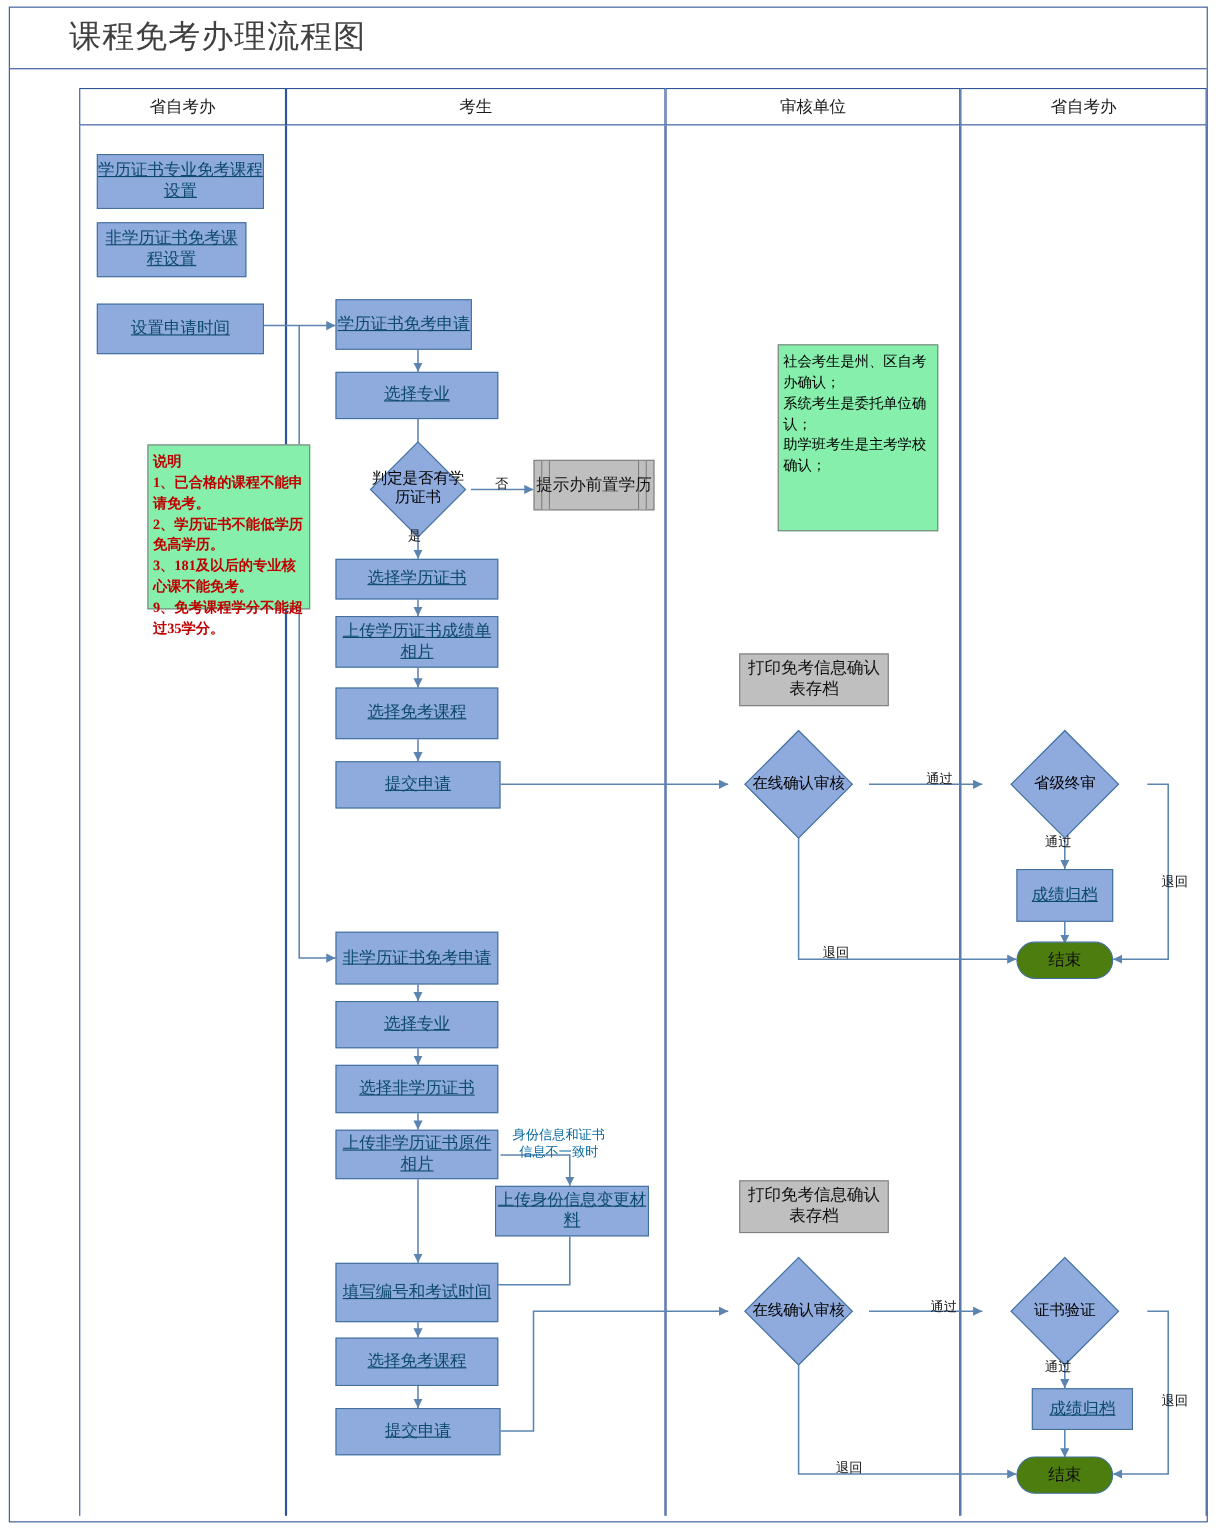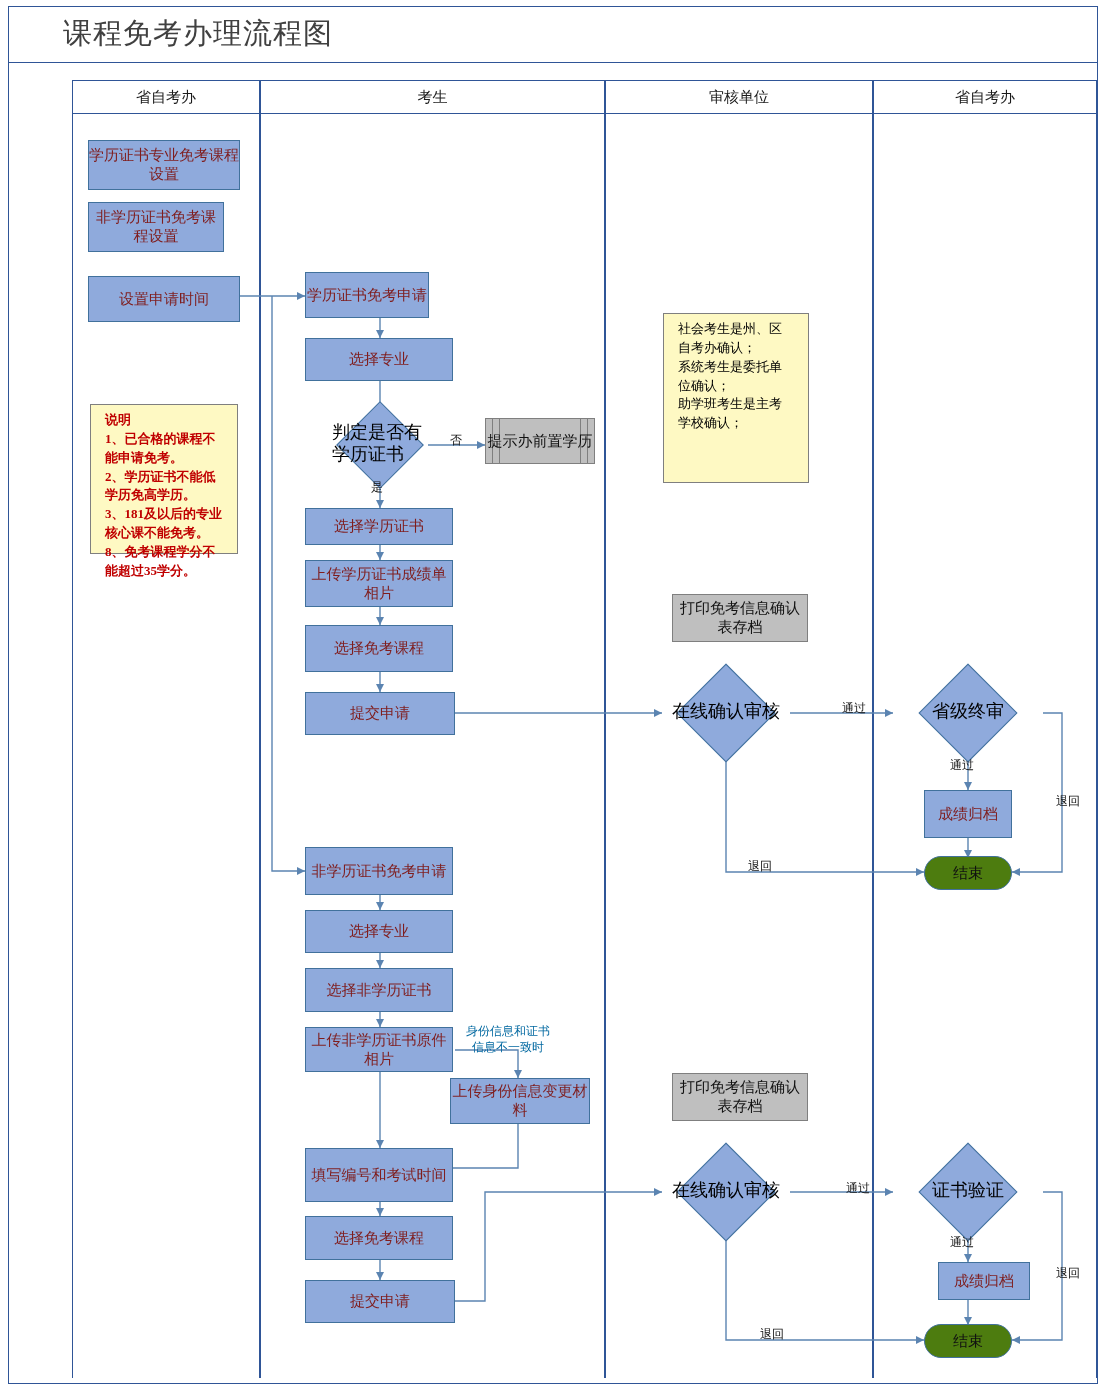--- a/index.html
+++ b/index.html
@@ -40,21 +40,21 @@
   }
   
   .node{
     position:absolute;box-sizing:border-box;
     display:flex;align-items:center;justify-content:center;
     text-align:center;line-height:1.25;
     font-size:15px;
     font-family:"Liberation Serif","DejaVu Serif",serif;
   }
   .proc{
-    background:#8faadc;border:1px solid #41719c;color:#7f1d1d;
+    background:#8faadc;border:1px solid #41719c;color:#0c4a6e;text-decoration:underline;
   }
   .proc-gray{
     background:#bfbfbf;border:1px solid #7f7f7f;color:#111;text-align:center;
   }
   .proc-gray-bar::before,.proc-gray-bar::after{
     content:"";position:absolute;top:0;bottom:0;width:6px;background:#bfbfbf;border-left:1px solid #7f7f7f;border-right:1px solid #7f7f7f;
   }
   .proc-gray-bar::before{left:6px;}
   .proc-gray-bar::after{right:6px;}
   .term{
@@ -64,29 +64,30 @@
     position:absolute;
   }
   .diamond .dshape{
     position:absolute;left:0;top:0;width:100%;height:100%;
     background:#8faadc;border:1px solid #41719c;
     transform:rotate(45deg);
     box-sizing:border-box;
   }
   .diamond .dlabel{
     position:absolute;left:0;top:0;width:100%;height:100%;
-    display:flex;align-items:center;justify-content:center;
-    font-size:18px;line-height:1.2;z-index:2;
-    font-family:Liberation Mono, monospace;
+    display:flex;align-items:center;justify-content:center;text-align:center;
+    font-size:14px;line-height:1.2;z-index:2;
+    font-family:Liberation Serif, serif;
   }
   .note{
     position:absolute;box-sizing:border-box;
-    border:1px solid #7f7f7f;background:#fef9c3;
-    font-size:13px;line-height:1.45;padding:6px 14px;
-    font-family:"Liberation Serif","DejaVu Serif",serif;
+    border:1px solid #7f7f7f;background:#86efac;
+    font-size:13px;line-height:1.45;padding:6px 4px;
+    font-family:"Liberation Serif","DejaVu Serif",serif;
+    margin-left:44px;
   }
   .note-red{
     color:#c00000;font-weight:bold;
   }
   .edge-label{
     position:absolute;font-size:12px;color:#111;
     font-family:"Liberation Serif","DejaVu Serif",serif;
     background:transparent;
   }
   .small-label{
@@ -169,21 +170,21 @@
 
 <div class="node proc" style="left:88px;top:140px;width:152px;height:50px;">学历证书专业免考课程设置</div>
 <div class="node proc" style="left:88px;top:202px;width:136px;height:50px;">非学历证书免考课程设置</div>
 <div class="node proc" style="left:88px;top:276px;width:152px;height:46px;">设置申请时间</div>
 
 <div class="note note-red" style="left:90px;top:404px;width:148px;height:150px;">
   <div>说明</div>
   <div>1、已合格的课程不能申请免考。</div>
   <div>2、学历证书不能低学历免高学历。</div>
   <div>3、181及以后的专业核心课不能免考。</div>
-  <div>8、免考课程学分不能超过35学分。</div>
+  <div>9、免考课程学分不能超过35学分。</div>
 </div>
 
 <div class="node proc" style="left:305px;top:272px;width:124px;height:46px;">学历证书免考申请</div>
 <div class="node proc" style="left:305px;top:338px;width:148px;height:43px;">选择专业</div>
 
 <div class="diamond" style="left:332px;top:414px;width:96px;height:62px;">
   <div class="dshape" style="left:17px;top:0px;width:62px;height:62px;"></div>
   <div class="dlabel">判定是否有学历证书</div>
 </div>
 <div class="edge-label" style="left:450px;top:432px;">否</div>

